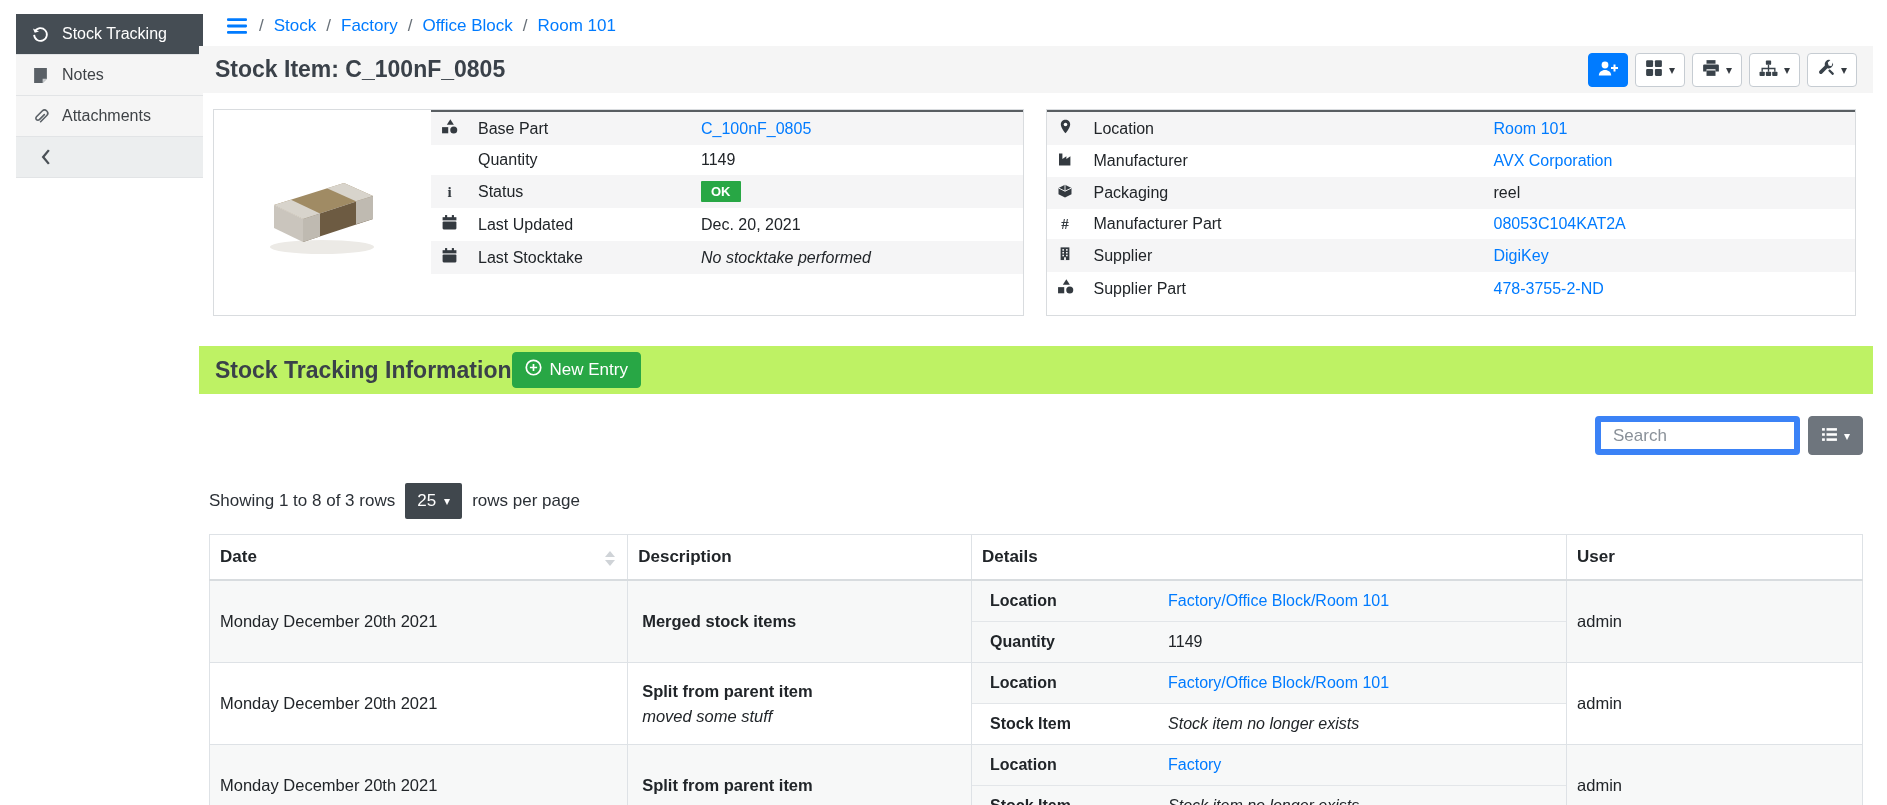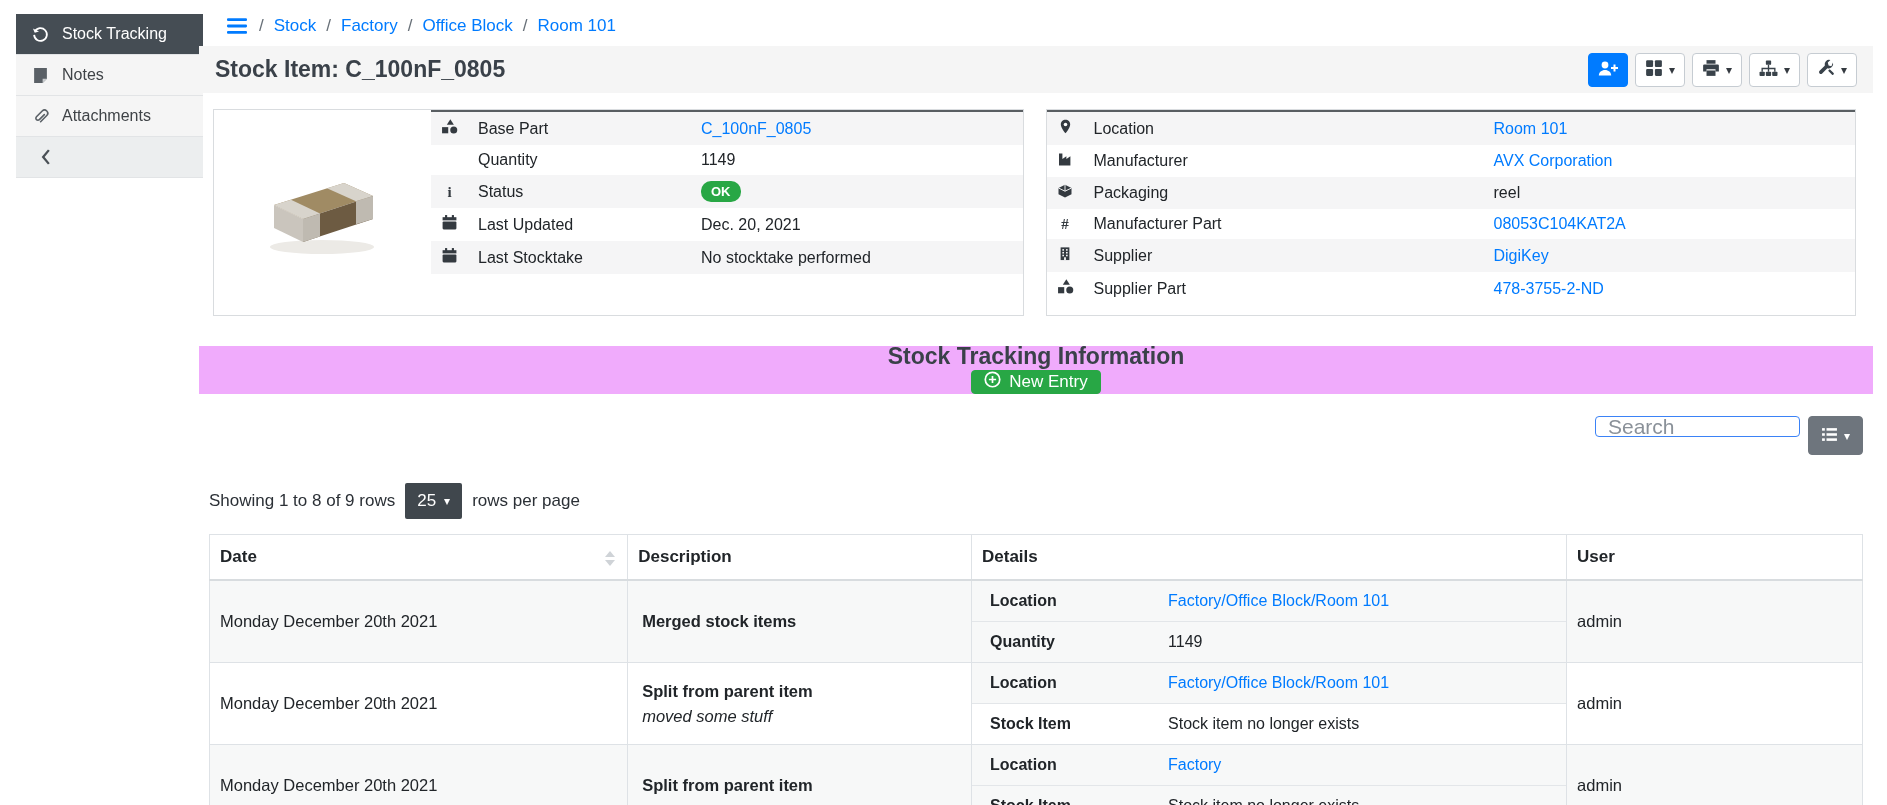--- a/index.html
+++ b/index.html
@@ -51,44 +51,44 @@
   .panel { flex:1; border:1px solid #d9dcdf; background:#fff; min-height:207px; display:flex; align-items:flex-start; }
   .thumb { width:217px; min-height:205px; display:flex; align-items:center; justify-content:center; cursor:pointer; }
   .dwrap { flex:1; }
   table.dtable { width:100%; border-collapse:collapse; border-top:2px solid #595e62; }
   .dtable tr:nth-child(odd) { background:#f5f5f6; }
   .dtable td { padding:6px 10px; font-size:16px; height:25px; vertical-align:middle; }
   .icell { width:32px; text-align:center; color:#343a40; padding-right:0; }
   .dtable.left  .lab { width:223px; }
   .dtable.right .lab { width:400px; }
   .val-link { color:#007bff; }
-  .italic { }
+  .italic { font-style:italic; }
   .txt-ic { font-weight:800; font-size:15px; color:#343a40; font-family:"Liberation Serif","DejaVu Serif",serif; }
   .badge-ok {
     display:inline-block; background:#28a745; color:#fff; font-size:13px; font-weight:700;
-    padding:4px 10px; border-radius:10px; line-height:1;
+    padding:4px 10px; border-radius:1px; line-height:1;
   }
 
   
   .tracking-card { margin-top:30px; }
   .card-header {
-    height:48px; background:#f0abfc; display:flex; align-items:center;
-    justify-content:flex-end; padding:0 16px;flex-direction:column;
+    height:48px; background:#bef264; display:flex; align-items:center;
+    justify-content:flex-start; padding:0 16px;
   }
   .section-title { margin:0; font-size:23px; font-weight:600; color:#3a4149; }
   .new-entry {
     display:flex; align-items:center; gap:8px; background:#28a745; border:1px solid #28a745;
     color:#fff; height:36px; padding:0 12px; border-radius:4px; font-size:17px; cursor:pointer;
   }
   .card-body { padding:14px 10px 0 10px; }
 
   .search-row { display:flex; justify-content:flex-end; gap:8px; margin-top:8px; }
   .search-input {
-    width:205px; height:21px; border:1px solid #3b82f6; border-radius:4px;
-    padding:0 12px; font-size:21px; color:#495057;
+    width:205px; height:39px; border:6px solid #3b82f6; border-radius:4px;
+    padding:0 12px; font-size:17px; color:#495057;
   }
   .search-input::placeholder { color:#8a9199; }
   .cols-btn {
     width:55px; height:39px; background:#6e757d; border:1px solid #6e757d; border-radius:4px;
     display:flex; align-items:center; justify-content:center; gap:6px; cursor:pointer;
   }
   .cols-btn .caret { color:#fff; }
 
   .page-row { display:flex; align-items:center; gap:10px; margin-top:28px; font-size:17px; color:#2b3036; }
   .size-btn {
@@ -385,21 +385,21 @@
                 <rect x="5.2" y="5.8" width="9.8" height="2.4"></rect>
                 <rect x="1" y="10.6" width="2.6" height="2.4"></rect>
                 <rect x="5.2" y="10.6" width="9.8" height="2.4"></rect>
               </svg>
           </span>
           <span class="caret">▾</span>
         </button>
       </div>
 
       <div class="page-row">
-        <span>Showing 1 to 8 of 9 rows</span>
+        <span>Showing 1 to 8 of 3 rows</span>
         <button class="size-btn">
           <span>25</span>
           <span class="caret">▾</span>
         </button>
         <span>rows per page</span>
       </div>
 
       <table class="ttable">
         <thead>
           <tr>

